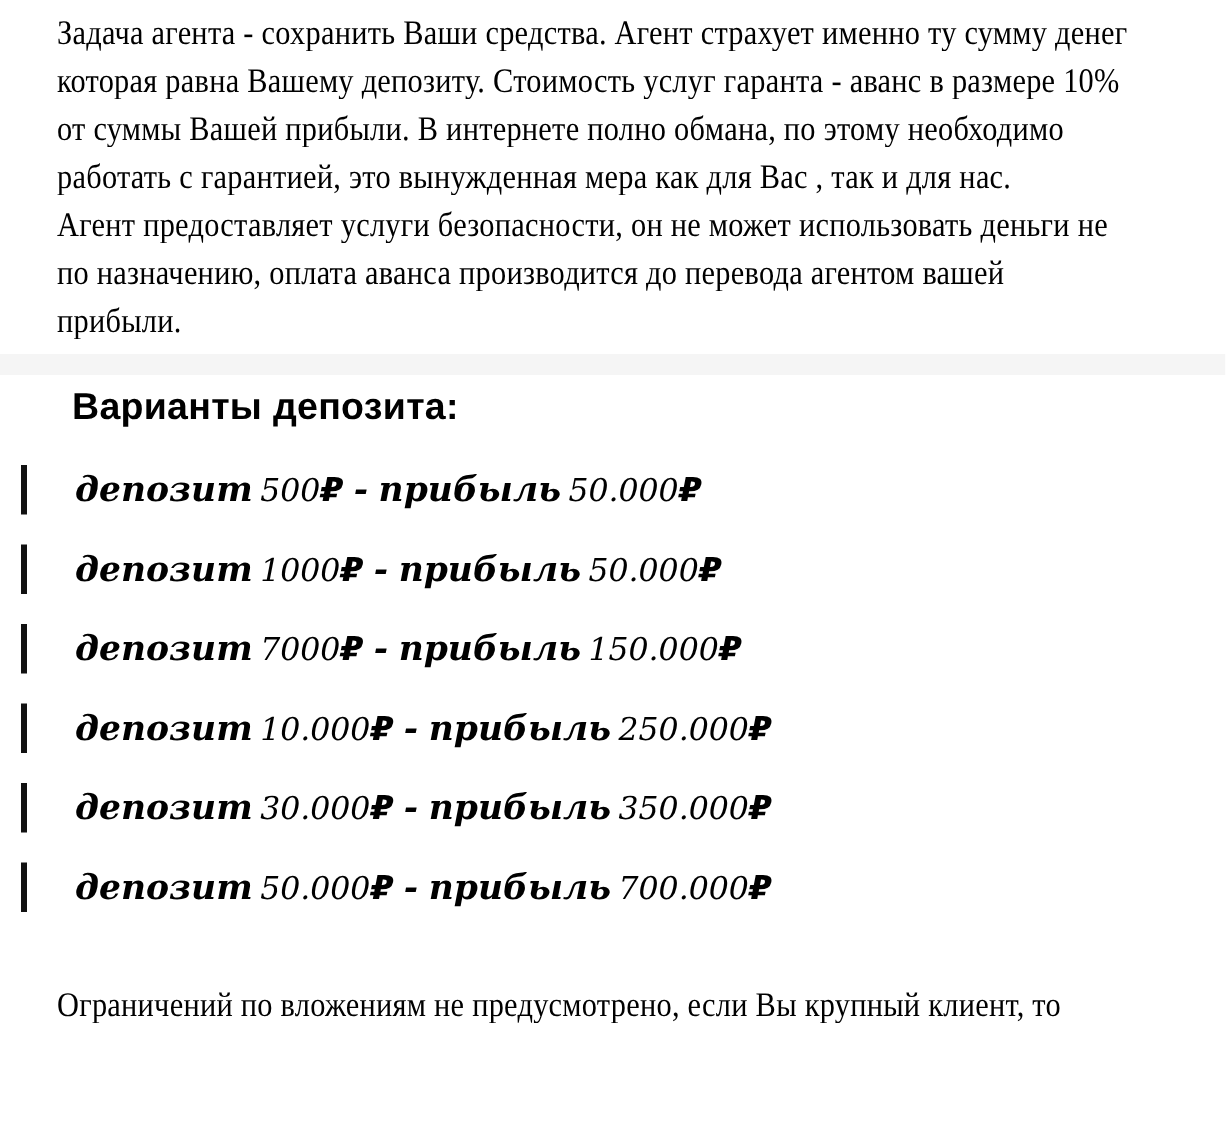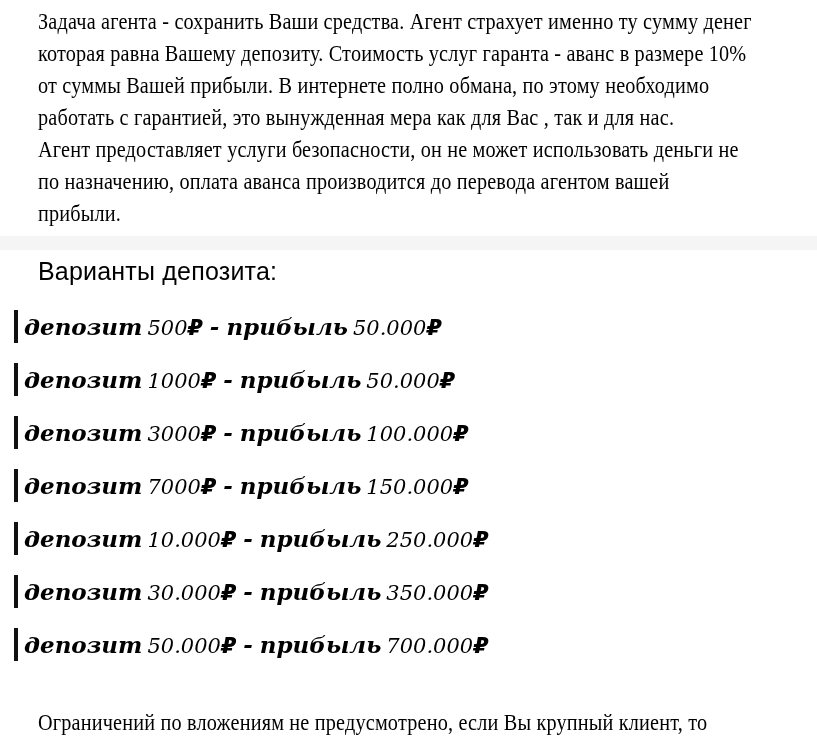--- a/index.html
+++ b/index.html
@@ -25,34 +25,34 @@
 
   
   .divider-band {
     margin-top: 6px;
     width: 817px; height: 14px;
     background: #f5f5f5;
   }
 
   
   .section-title {
-    margin: 6px 0 0 38px;
+    margin: 6px 0 0 48px;
     font-family: "Liberation Sans", sans-serif;
-    font-weight: normal;
+    font-weight: bold;
     font-size: 25px;
     line-height: 30px;
     letter-spacing: 0.2px;
   }
 
   
   .dep-list { margin-top: 24px; }
   .dep-row {
     margin: 0 0 20px 14px;
     border-left: 4px solid #111111;
-    padding-left: 6px;
+    padding-left: 32px;
     height: 33px;
     line-height: 33px;
     font-family: "DejaVu Serif", serif;
     font-style: italic;
     font-size: 22px;
     white-space: nowrap;
   }
   .dep-row .w { font-weight: bold; font-size: 23px; }
   .dep-row .n { font-weight: normal; font-size: 21px; }
   .dep-row .r { font-weight: bold; font-size: 22px; font-family: "DejaVu Sans", "DejaVu Serif", serif; font-style: italic; }
@@ -93,23 +93,20 @@
   <div class="dep-list">
 
     <div class="dep-row">
       <span class="w">депозит</span><span class="n">500</span><span class="r">₽</span><span class="sep">-</span><span class="w">прибыль</span><span class="n">50.000</span><span class="r">₽</span>
     </div>
 
     <div class="dep-row">
       <span class="w">депозит</span><span class="n">1000</span><span class="r">₽</span><span class="sep">-</span><span class="w">прибыль</span><span class="n">50.000</span><span class="r">₽</span>
     </div>
 
-    <div class="dep-row">
-      <span class="w">депозит</span><span class="n">3000</span><span class="r">₽</span><span class="sep">-</span><span class="w">прибыль</span><span class="n">100.000</span><span class="r">₽</span>
-    </div>
 
     <div class="dep-row">
       <span class="w">депозит</span><span class="n">7000</span><span class="r">₽</span><span class="sep">-</span><span class="w">прибыль</span><span class="n">150.000</span><span class="r">₽</span>
     </div>
 
     <div class="dep-row">
       <span class="w">депозит</span><span class="n">10.000</span><span class="r">₽</span><span class="sep">-</span><span class="w">прибыль</span><span class="n">250.000</span><span class="r">₽</span>
     </div>
 
     <div class="dep-row">

